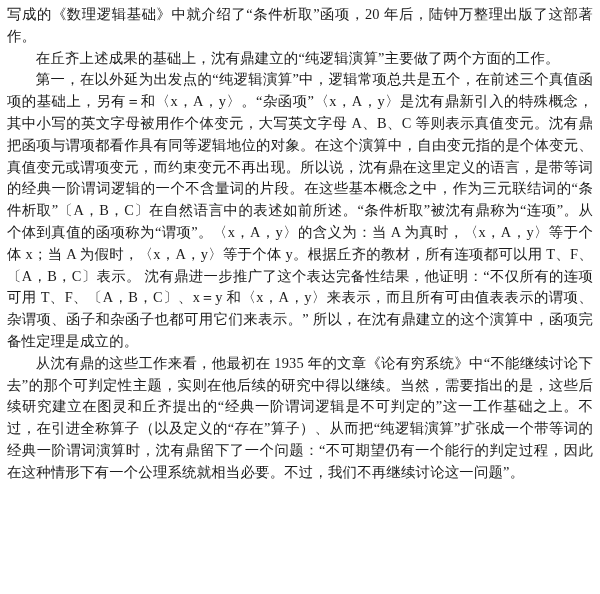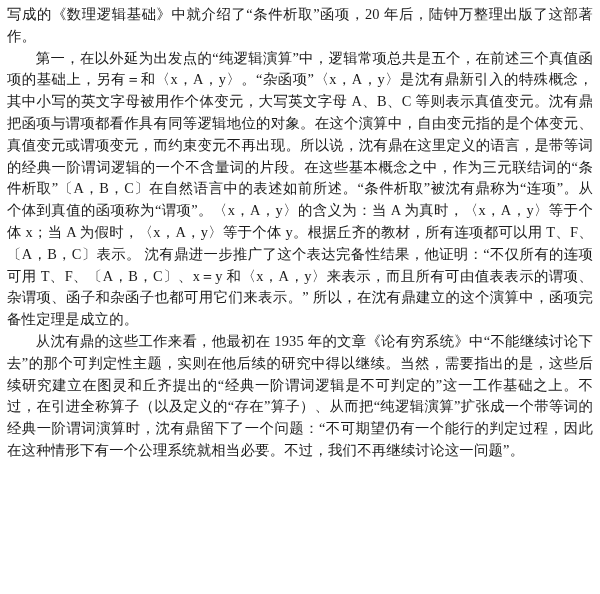--- a/index.html
+++ b/index.html
@@ -30,15 +30,16 @@
   }
   .page p.indent {
     text-indent: 2em;
   }
 </style>
 </head>
 <body>
 
 <div class="page">
   <p>写成的《数理逻辑基础》中就介绍了“条件析取”函项，20 年后，陆钟万整理出版了这部著作。</p>
+  <p class="indent">在丘齐上述成果的基础上，沈有鼎建立的“纯逻辑演算”主要做了两个方面的工作。</p>
   <p class="indent">第一，在以外延为出发点的“纯逻辑演算”中，逻辑常项总共是五个，在前述三个真值函项的基础上，另有＝和〈x，A，y〉。“杂函项”〈x，A，y〉是沈有鼎新引入的特殊概念，其中小写的英文字母被用作个体变元，大写英文字母 A、B、C 等则表示真值变元。沈有鼎把函项与谓项都看作具有同等逻辑地位的对象。在这个演算中，自由变元指的是个体变元、真值变元或谓项变元，而约束变元不再出现。所以说，沈有鼎在这里定义的语言，是带等词的经典一阶谓词逻辑的一个不含量词的片段。在这些基本概念之中，作为三元联结词的“条件析取”〔A，B，C〕在自然语言中的表述如前所述。“条件析取”被沈有鼎称为“连项”。从个体到真值的函项称为“谓项”。〈x，A，y〉的含义为：当 A 为真时，〈x，A，y〉等于个体 x；当 A 为假时，〈x，A，y〉等于个体 y。根据丘齐的教材，所有连项都可以用 T、F、〔A，B，C〕表示。 沈有鼎进一步推广了这个表达完备性结果，他证明：“不仅所有的连项可用 T、F、〔A，B，C〕、x＝y 和〈x，A，y〉来表示，而且所有可由值表表示的谓项、杂谓项、函子和杂函子也都可用它们来表示。” 所以，在沈有鼎建立的这个演算中，函项完备性定理是成立的。</p>
   <p class="indent">从沈有鼎的这些工作来看，他最初在 1935 年的文章《论有穷系统》中“不能继续讨论下去”的那个可判定性主题，实则在他后续的研究中得以继续。当然，需要指出的是，这些后续研究建立在图灵和丘齐提出的“经典一阶谓词逻辑是不可判定的”这一工作基础之上。不过，在引进全称算子（以及定义的“存在”算子）、从而把“纯逻辑演算”扩张成一个带等词的经典一阶谓词演算时，沈有鼎留下了一个问题：“不可期望仍有一个能行的判定过程，因此在这种情形下有一个公理系统就相当必要。不过，我们不再继续讨论这一问题”。</p>
 </div>
 
 </body></html>

